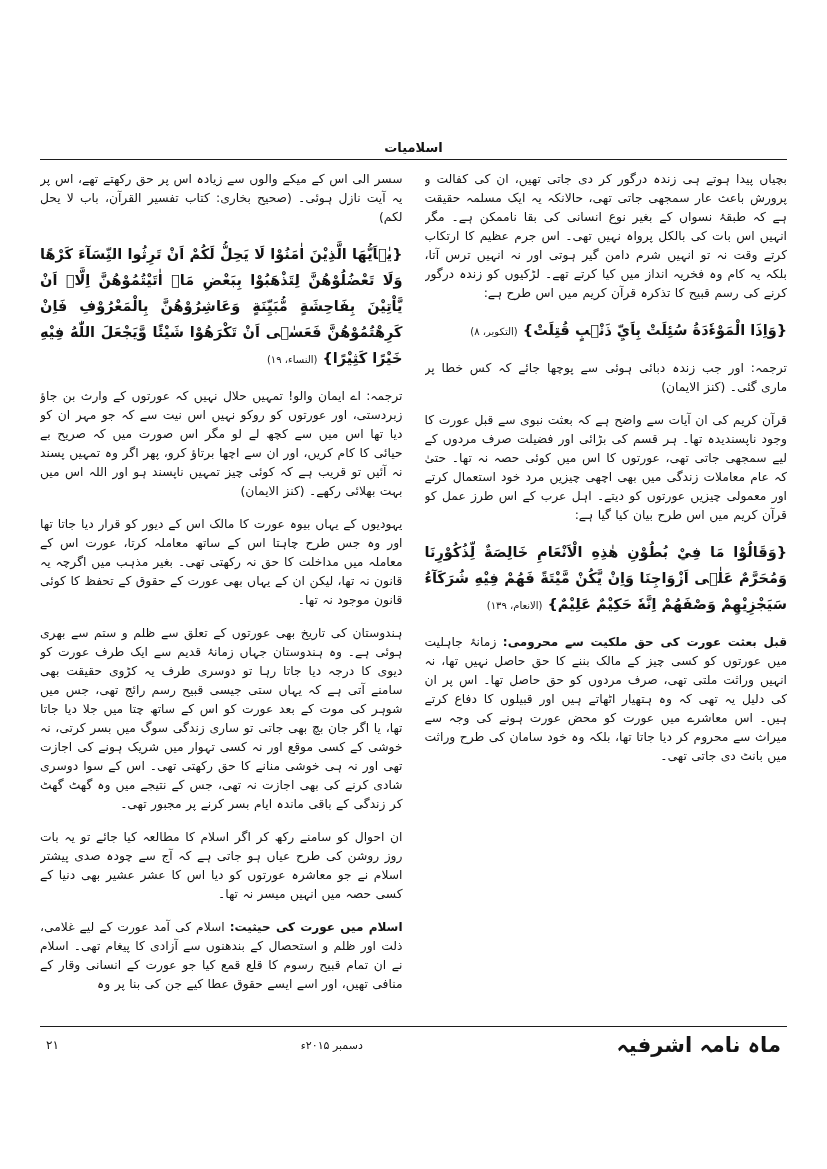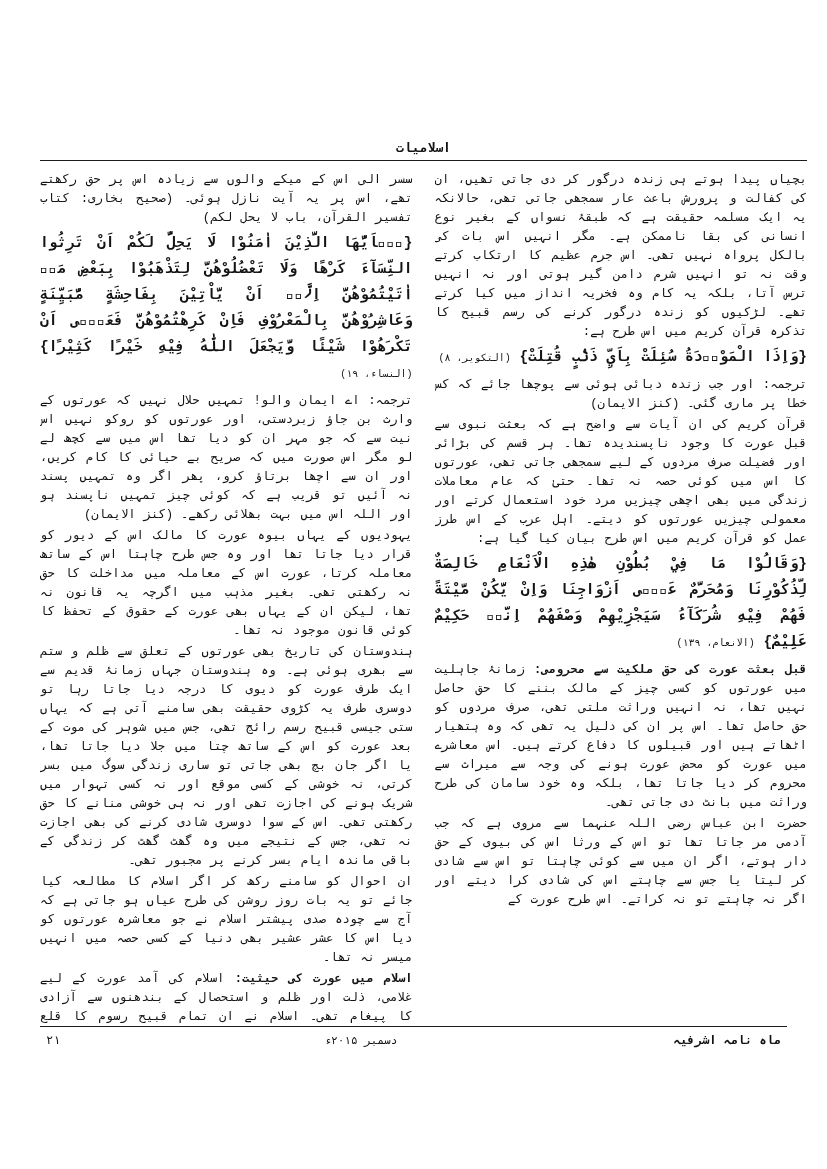--- a/index.html
+++ b/index.html
@@ -6,23 +6,22 @@
   html, body { background: #ffffff; }
   body {
     width: 827px; height: 1169px;
     font-family: "DejaVu Sans", sans-serif;
     color: #141414;
     direction: rtl;
   }
   .page {
     position: relative;
     width: 827px; height: 1169px;
-    padding: 140px 20px 0 40px;
+    padding: 140px 40px 0 40px;
     background: #ffffff;
-    font-family: Liberation Mono, monospace;
   }
   .masthead {
     text-align: center;
     font-size: 13px;
     font-weight: bold;
     letter-spacing: 0.5px;
     margin-bottom: 4px;
   }
   .rule {
     border: 0;
@@ -38,21 +37,21 @@
   .column {
     flex: 1 1 0;
     overflow: hidden;
   }
   .para {
     font-size: 12.3px;
     line-height: 19px;
     text-align: justify;
     word-spacing: 0.5px;
   }
-  .para + .para, .para + .verse, .verse + .para { margin-top: 2px; }
+  .para + .para, .para + .verse, .verse + .para { margin-top: 14px; }
   .verse {
     font-weight: bold;
     font-size: 14.5px;
     line-height: 26px;
     text-align: justify;
     margin: 3px 0 4px 0;
   }
   .verse-ref {
     font-weight: normal;
     font-size: 10px;
@@ -66,21 +65,21 @@
     position: absolute;
     right: 40px; left: 40px;
     top: 1026px;
   }
   .footer-row {
     display: flex;
     justify-content: space-between;
     align-items: center;
     padding: 6px 6px 0 6px;
   }
-  .footer-magazine { font-weight: bold; font-size: 12px; margin-left: 12px; }
+  .footer-magazine { font-weight: bold; font-size: 21px; margin-left: 12px; }
   .footer-date { font-size: 11px; }
   .footer-page { font-size: 12px; }
 </style>
 </head>
 <body>
 
 <div class="page">
 
   <div class="masthead">اسلامیات</div>
   <hr class="rule">
@@ -95,21 +94,20 @@
       </p>
       <p class="para">ترجمہ: اور جب زندہ دبائی ہوئی سے پوچھا جائے کہ کس خطا پر ماری گئی۔ (کنز الایمان)</p>
       <p class="para">قرآن کریم کی ان آیات سے واضح ہے کہ بعثت نبوی سے قبل عورت کا وجود ناپسندیدہ تھا۔ ہر قسم کی بڑائی اور فضیلت صرف مردوں کے لیے سمجھی جاتی تھی، عورتوں کا اس میں کوئی حصہ نہ تھا۔ حتیٰ کہ عام معاملات زندگی میں بھی اچھی چیزیں مرد خود استعمال کرتے اور معمولی چیزیں عورتوں کو دیتے۔ اہل عرب کے اس طرز عمل کو قرآن کریم میں اس طرح بیان کیا گیا ہے:</p>
       <p class="verse">
         <span>{وَقَالُوْا مَا فِيْ بُطُوْنِ هٰذِهِ الْاَنْعَامِ خَالِصَةٌ لِّذُكُوْرِنَا وَمُحَرَّمٌ عَلٰۤى اَزْوَاجِنَا وَاِنْ يَّكُنْ مَّيْتَةً فَهُمْ فِيْهِ شُرَكَآءُ سَيَجْزِيْهِمْ وَصْفَهُمْ اِنَّهٗ حَكِيْمٌ عَلِيْمٌ}</span>
         <span class="verse-ref">(الانعام، ۱۳۹)</span>
       </p>
       <p class="para">
         <span class="run-head">قبل بعثت عورت کی حق ملکیت سے محرومی:</span><span> زمانۂ جاہلیت میں عورتوں کو کسی چیز کے مالک بننے کا حق حاصل نہیں تھا، نہ انہیں وراثت ملتی تھی، صرف مردوں کو حق حاصل تھا۔ اس پر ان کی دلیل یہ تھی کہ وہ ہتھیار اٹھاتے ہیں اور قبیلوں کا دفاع کرتے ہیں۔ اس معاشرے میں عورت کو محض عورت ہونے کی وجہ سے میراث سے محروم کر دیا جاتا تھا، بلکہ وہ خود سامان کی طرح وراثت میں بانٹ دی جاتی تھی۔</span>
       </p>
-      <p class="para">حضرت ابن عباس رضی اللہ عنہما سے مروی ہے کہ جب آدمی مر جاتا تھا تو اس کے ورثا اس کی بیوی کے حق دار ہوتے، اگر ان میں سے کوئی چاہتا تو اس سے شادی کر لیتا یا جس سے چاہتے اس کی شادی کرا دیتے اور اگر نہ چاہتے تو نہ کراتے۔ اس طرح عورت کے</p>
     </div>
 
     <div class="column">
       <p class="para">سسر الی اس کے میکے والوں سے زیادہ اس پر حق رکھتے تھے، اس پر یہ آیت نازل ہوئی۔ (صحیح بخاری: کتاب تفسیر القرآن، باب لا یحل لکم)</p>
       <p class="verse">
         <span>{يٰۤاَيُّهَا الَّذِيْنَ اٰمَنُوْا لَا يَحِلُّ لَكُمْ اَنْ تَرِثُوا النِّسَآءَ كَرْهًا وَلَا تَعْضُلُوْهُنَّ لِتَذْهَبُوْا بِبَعْضِ مَاۤ اٰتَيْتُمُوْهُنَّ اِلَّاۤ اَنْ يَّاْتِيْنَ بِفَاحِشَةٍ مُّبَيِّنَةٍ وَعَاشِرُوْهُنَّ بِالْمَعْرُوْفِ فَاِنْ كَرِهْتُمُوْهُنَّ فَعَسٰۤى اَنْ تَكْرَهُوْا شَيْئًا وَّيَجْعَلَ اللّٰهُ فِيْهِ خَيْرًا كَثِيْرًا}</span>
         <span class="verse-ref">(النساء، ۱۹)</span>
       </p>
       <p class="para">ترجمہ: اے ایمان والو! تمہیں حلال نہیں کہ عورتوں کے وارث بن جاؤ زبردستی، اور عورتوں کو روکو نہیں اس نیت سے کہ جو مہر ان کو دیا تھا اس میں سے کچھ لے لو مگر اس صورت میں کہ صریح بے حیائی کا کام کریں، اور ان سے اچھا برتاؤ کرو، پھر اگر وہ تمہیں پسند نہ آئیں تو قریب ہے کہ کوئی چیز تمہیں ناپسند ہو اور اللہ اس میں بہت بھلائی رکھے۔ (کنز الایمان)</p>
       <p class="para">یہودیوں کے یہاں بیوہ عورت کا مالک اس کے دیور کو قرار دیا جاتا تھا اور وہ جس طرح چاہتا اس کے ساتھ معاملہ کرتا، عورت اس کے معاملہ میں مداخلت کا حق نہ رکھتی تھی۔ بغیر مذہب میں اگرچہ یہ قانون نہ تھا، لیکن ان کے یہاں بھی عورت کے حقوق کے تحفظ کا کوئی قانون موجود نہ تھا۔</p>

